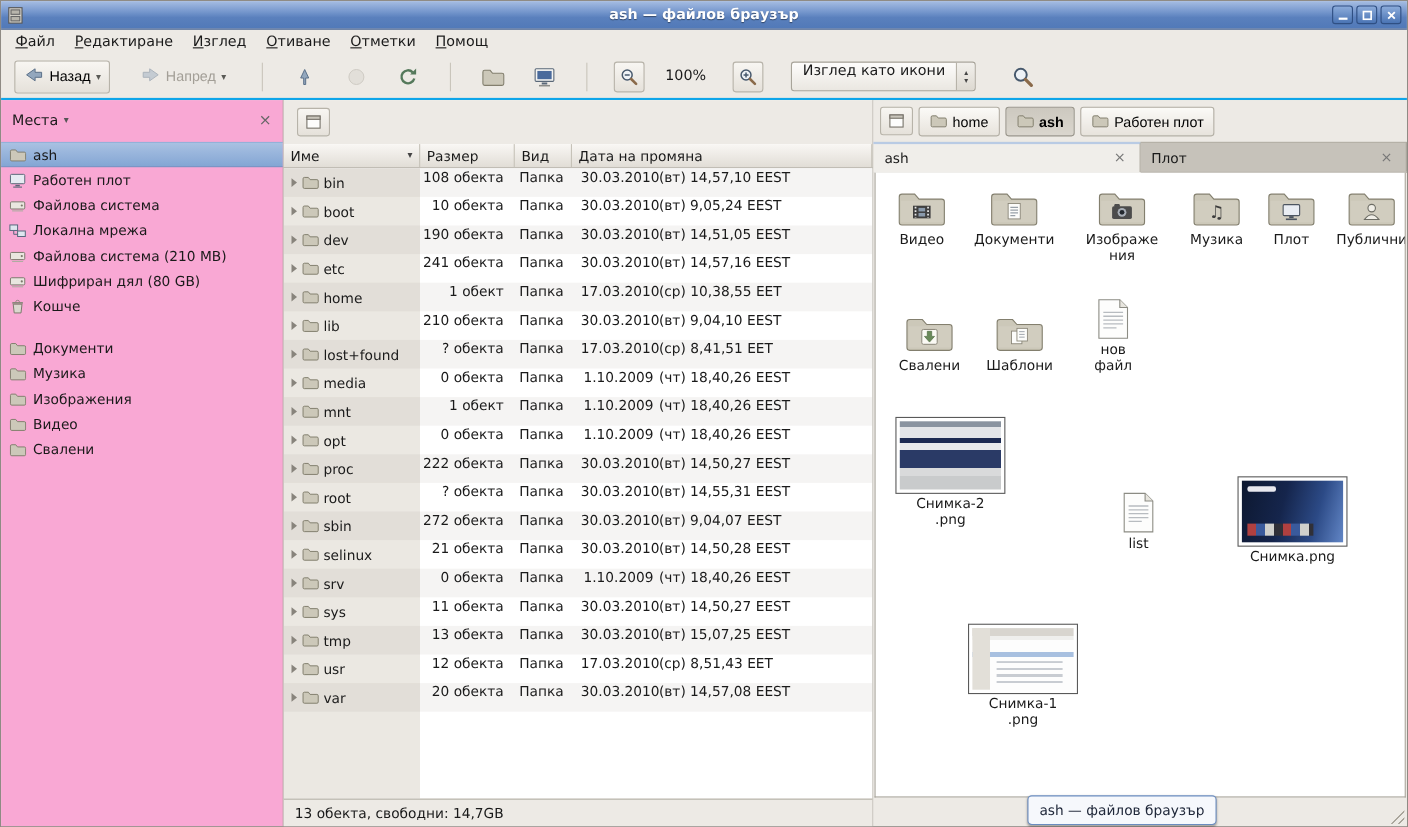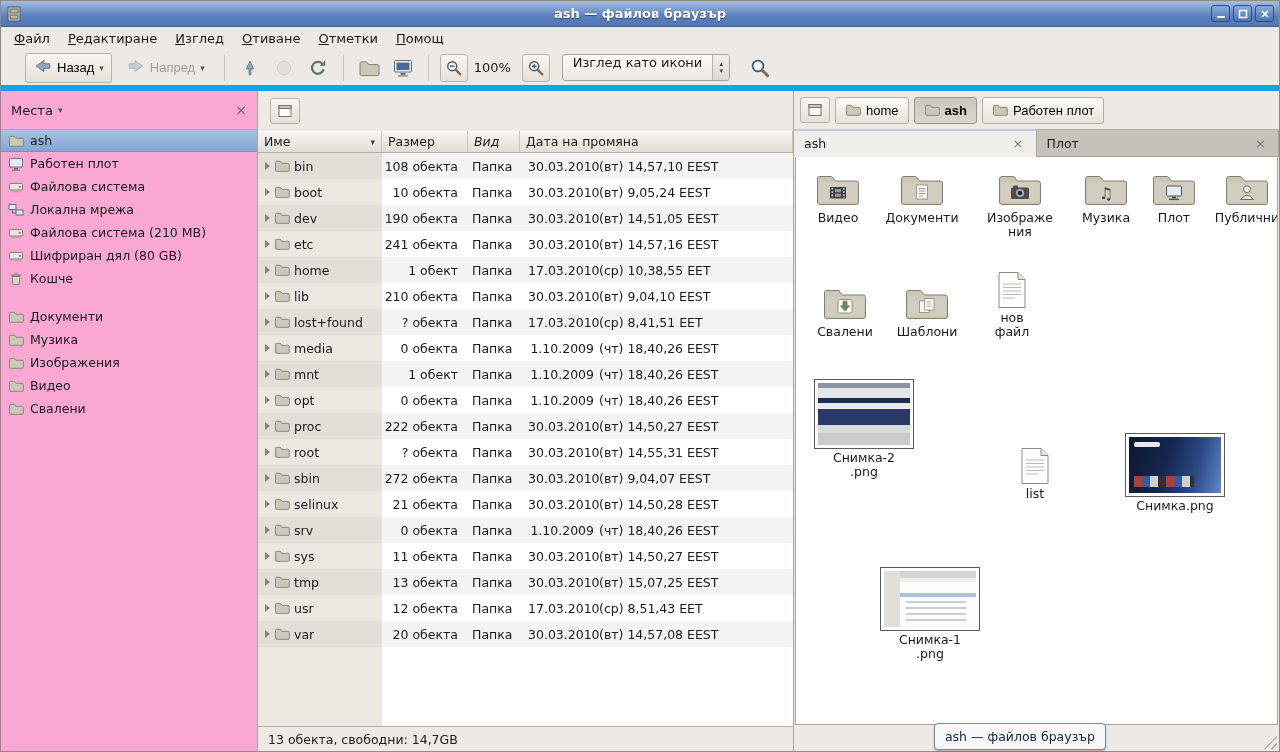--- a/index.html
+++ b/index.html
@@ -13,21 +13,21 @@
   .title{position:absolute;left:0;right:0;text-align:center;color:#fff;font-weight:bold;font-size:13px;text-shadow:0 1px 1px rgba(0,0,0,.45)}
   .winbtns{margin-left:auto;display:flex;position:relative;z-index:2}
   .winbtn{width:19px;height:17px;margin-left:3px;border:1px solid #2f4f83;border-radius:3px;background:linear-gradient(#8babda,#4a74b4);display:flex;align-items:center;justify-content:center}
 
   
   .menubar{height:23px;flex:none;display:flex;align-items:center;padding:0 4px;background:#edeae5}
   .menu-item{display:block;padding:2px 9px;font-size:13px}
   .menu-item::first-letter{text-decoration:underline}
 
   
-  .toolbar{height:41px;flex:none;display:flex;align-items:center;padding:0 24px;gap:6px;background:#edeae5;border-bottom:6px solid #0ea5e9}
+  .toolbar{height:41px;flex:none;display:flex;align-items:center;padding:0 12px;gap:19px;background:#edeae5;border-bottom:2px solid #0ea5e9}
   .tb-btn{display:flex;align-items:center;gap:4px;height:30px;padding:0 7px;border:1px solid #b7b3a9;border-radius:3px;background:linear-gradient(#f8f6f2,#e5e1da);font-size:13px}
   .tb-btn.flat{border-color:transparent;background:transparent}
   .tb-btn .dd{font-size:9px;color:#5a5a55;margin-left:1px}
   .tb-btn.disabled{color:#a39f97}
   .tb-btn.disabled svg{opacity:.45}
   .tb-sq{width:28px;height:28px;padding:0;justify-content:center}
   .tsep{width:1px;height:26px;background:#c9c5bb;margin:0 5px}
   .zoomlabel{min-width:42px;text-align:left}
   .combo{display:flex;align-items:flex-start;height:27px;margin-left:6px;border:1px solid #a8a49a;border-radius:3px;background:linear-gradient(#fdfcfb,#eae7e1);overflow:hidden}
   .combo .val{padding:0 10px;min-width:148px}
@@ -47,21 +47,21 @@
   .mi{width:16px;height:16px;flex:none;display:flex;align-items:center;justify-content:center}
 
   
   .listpane{width:536px;flex:none;display:flex;flex-direction:column;background:#fff;border-right:1px solid #aba79d}
   .listpane-top{height:40px;flex:none;background:#edeae5;display:flex;align-items:center;padding:0 12px}
   .mini-toggle{width:30px;height:26px;border:1px solid #b7b3a9;border-radius:3px;background:linear-gradient(#f8f6f2,#e5e1da);display:flex;align-items:center;justify-content:center}
   .thead{display:flex;height:22px;flex:none;background:linear-gradient(#f9f7f4,#e1ddd6);border-bottom:1px solid #b3afa5;font-size:12.5px}
   .th{display:flex;align-items:center;padding:0 6px;border-right:1px solid #c6c2b8;overflow:hidden;white-space:nowrap}
   .th .sort{margin-left:auto;font-size:9px;color:#444;padding-left:4px}
   .tbody{flex:1;overflow:hidden;background:linear-gradient(90deg,#ebe8e2 0,#ebe8e2 124px,#fff 124px);font-size:12.5px}
-  .trow{display:flex;height:26px;align-items:center;white-space:nowrap}
+  .trow{display:flex;height:26px;white-space:nowrap}
   .trow:nth-child(odd){background:rgba(115,105,85,.07)}
   .cell{display:block;overflow:hidden}
   .c-name{width:124px;display:flex;align-items:center;gap:4px;padding-left:7px;flex:none}
   .exp{width:0;height:0;border-top:4px solid transparent;border-bottom:4px solid transparent;border-left:5px solid #88847c;flex:none}
   .c-size{width:86px;text-align:right;padding-right:10px;flex:none}
   .c-kind{width:52px;padding-left:4px;flex:none}
   .c-date{flex:1;padding-left:8px}
   .dpart{display:inline-block;width:66px;text-align:right;margin-right:5px}
   .statusbar{height:25px;flex:none;background:#edeae5;border-top:1px solid #b3afa5;display:flex;align-items:center;padding:0 10px;font-size:12.5px}
 
@@ -368,21 +368,21 @@
           </button>
       </div>
       <div class="thead" id="thead">
           <div class="th" style="width: 124px;">
             <span>Име</span>
             <span class="sort">▾</span>
           </div>
           <div class="th" style="width: 86px;">
             <span>Размер</span>
           </div>
-          <div class="th" style="width: 52px; font-style: italic;">
+          <div class="th" style="width: 52px;">
             <span>Вид</span>
           </div>
           <div class="th" style="flex: 1 1 0%;">
             <span>Дата на промяна</span>
           </div>
         </div>
       <div class="tbody" id="tbody">
           <div class="trow">
             <span class="cell c-name">
               <i class="exp"></i>

